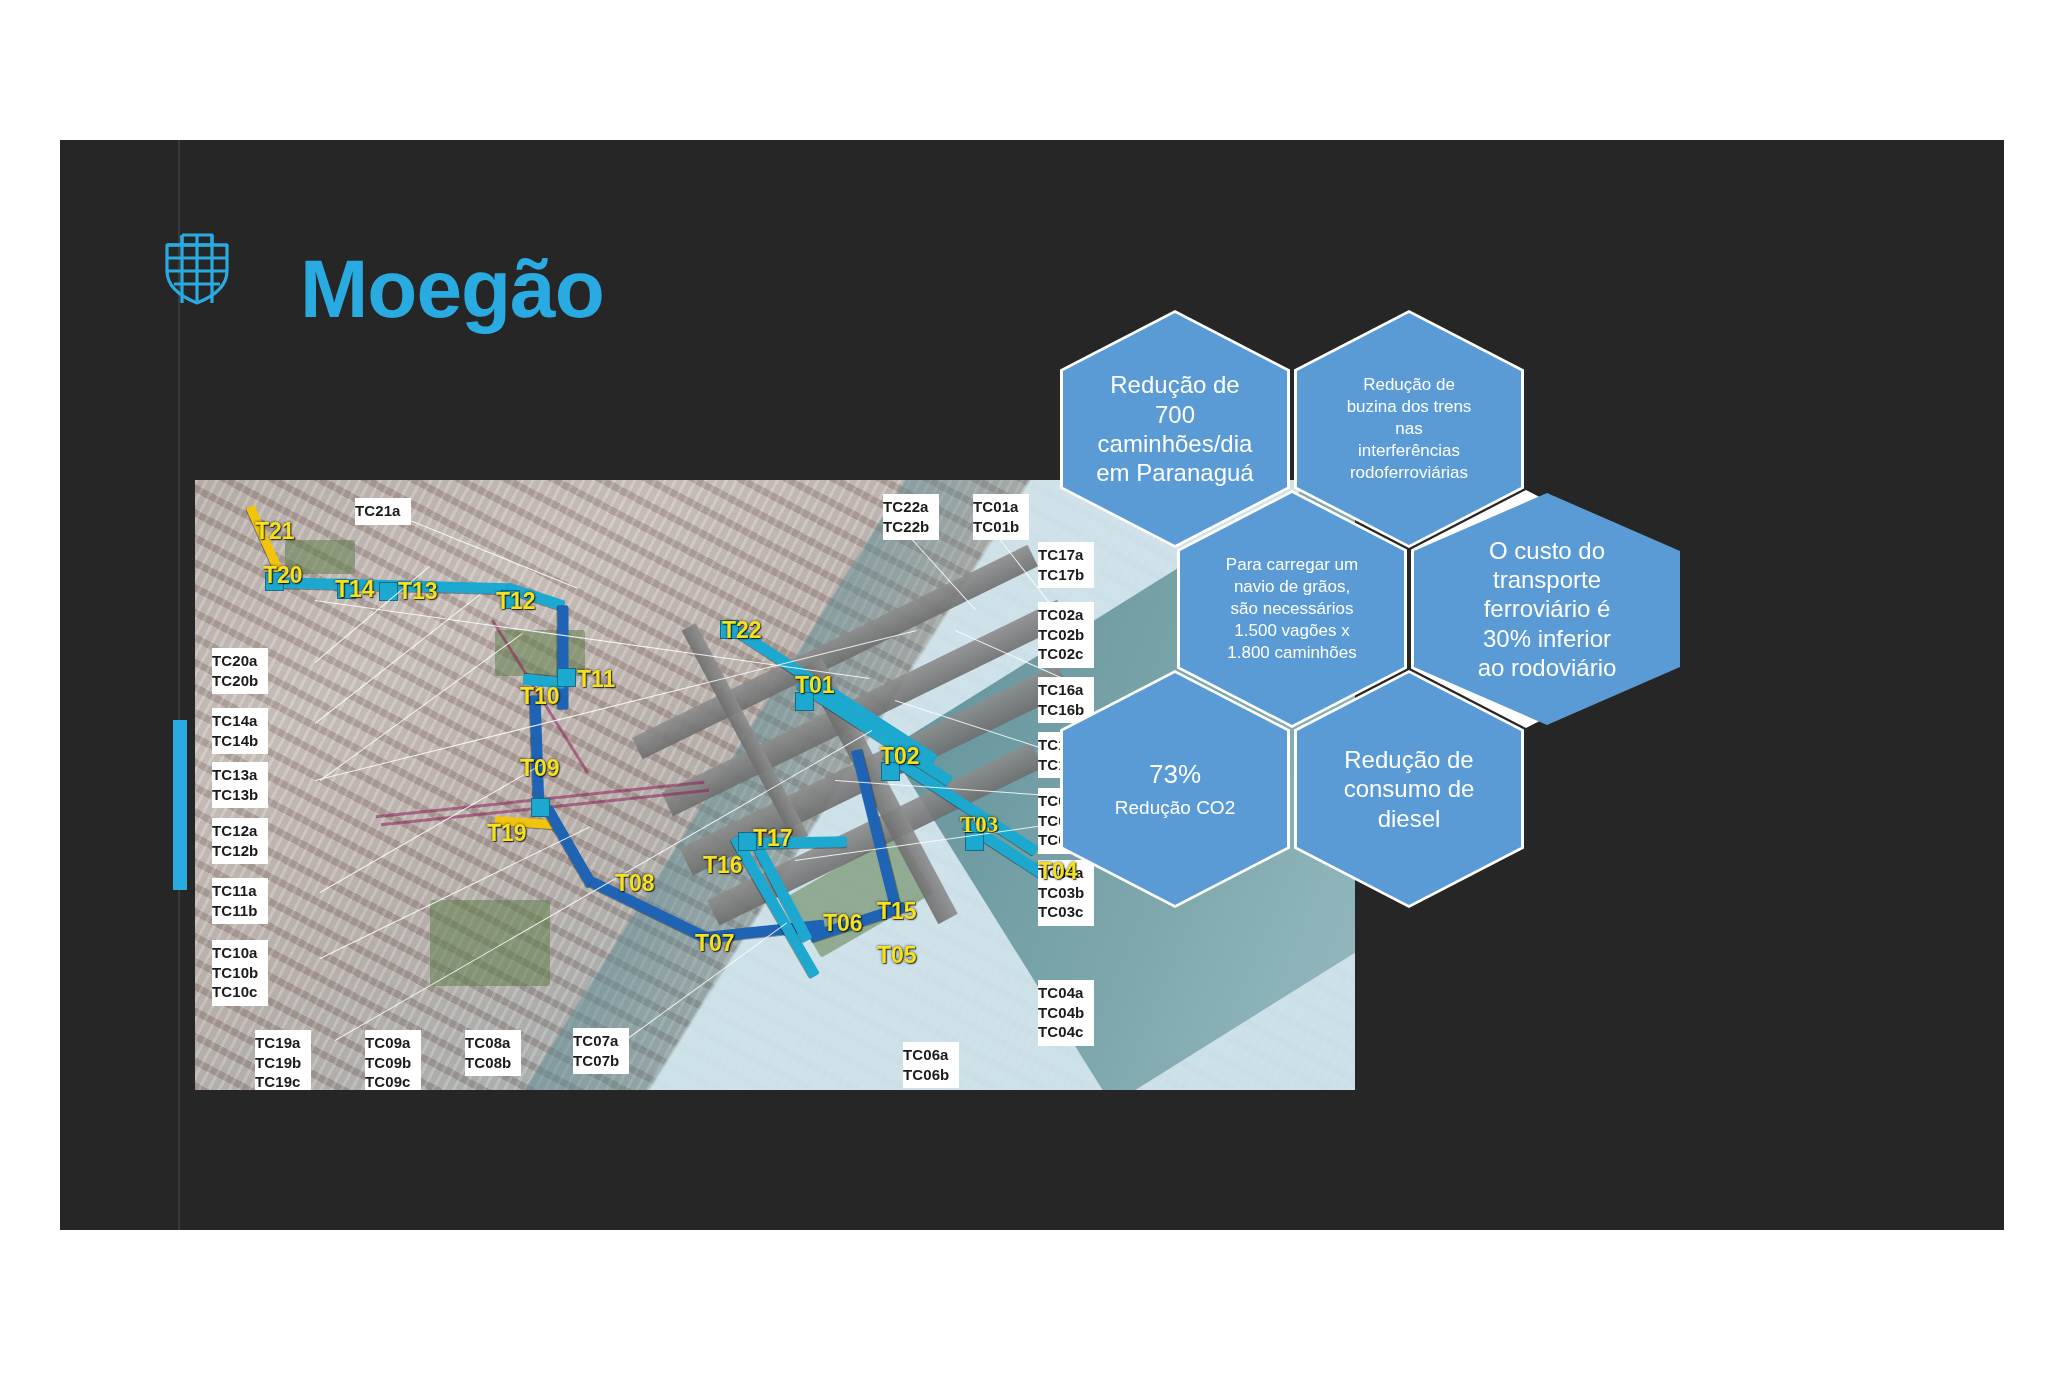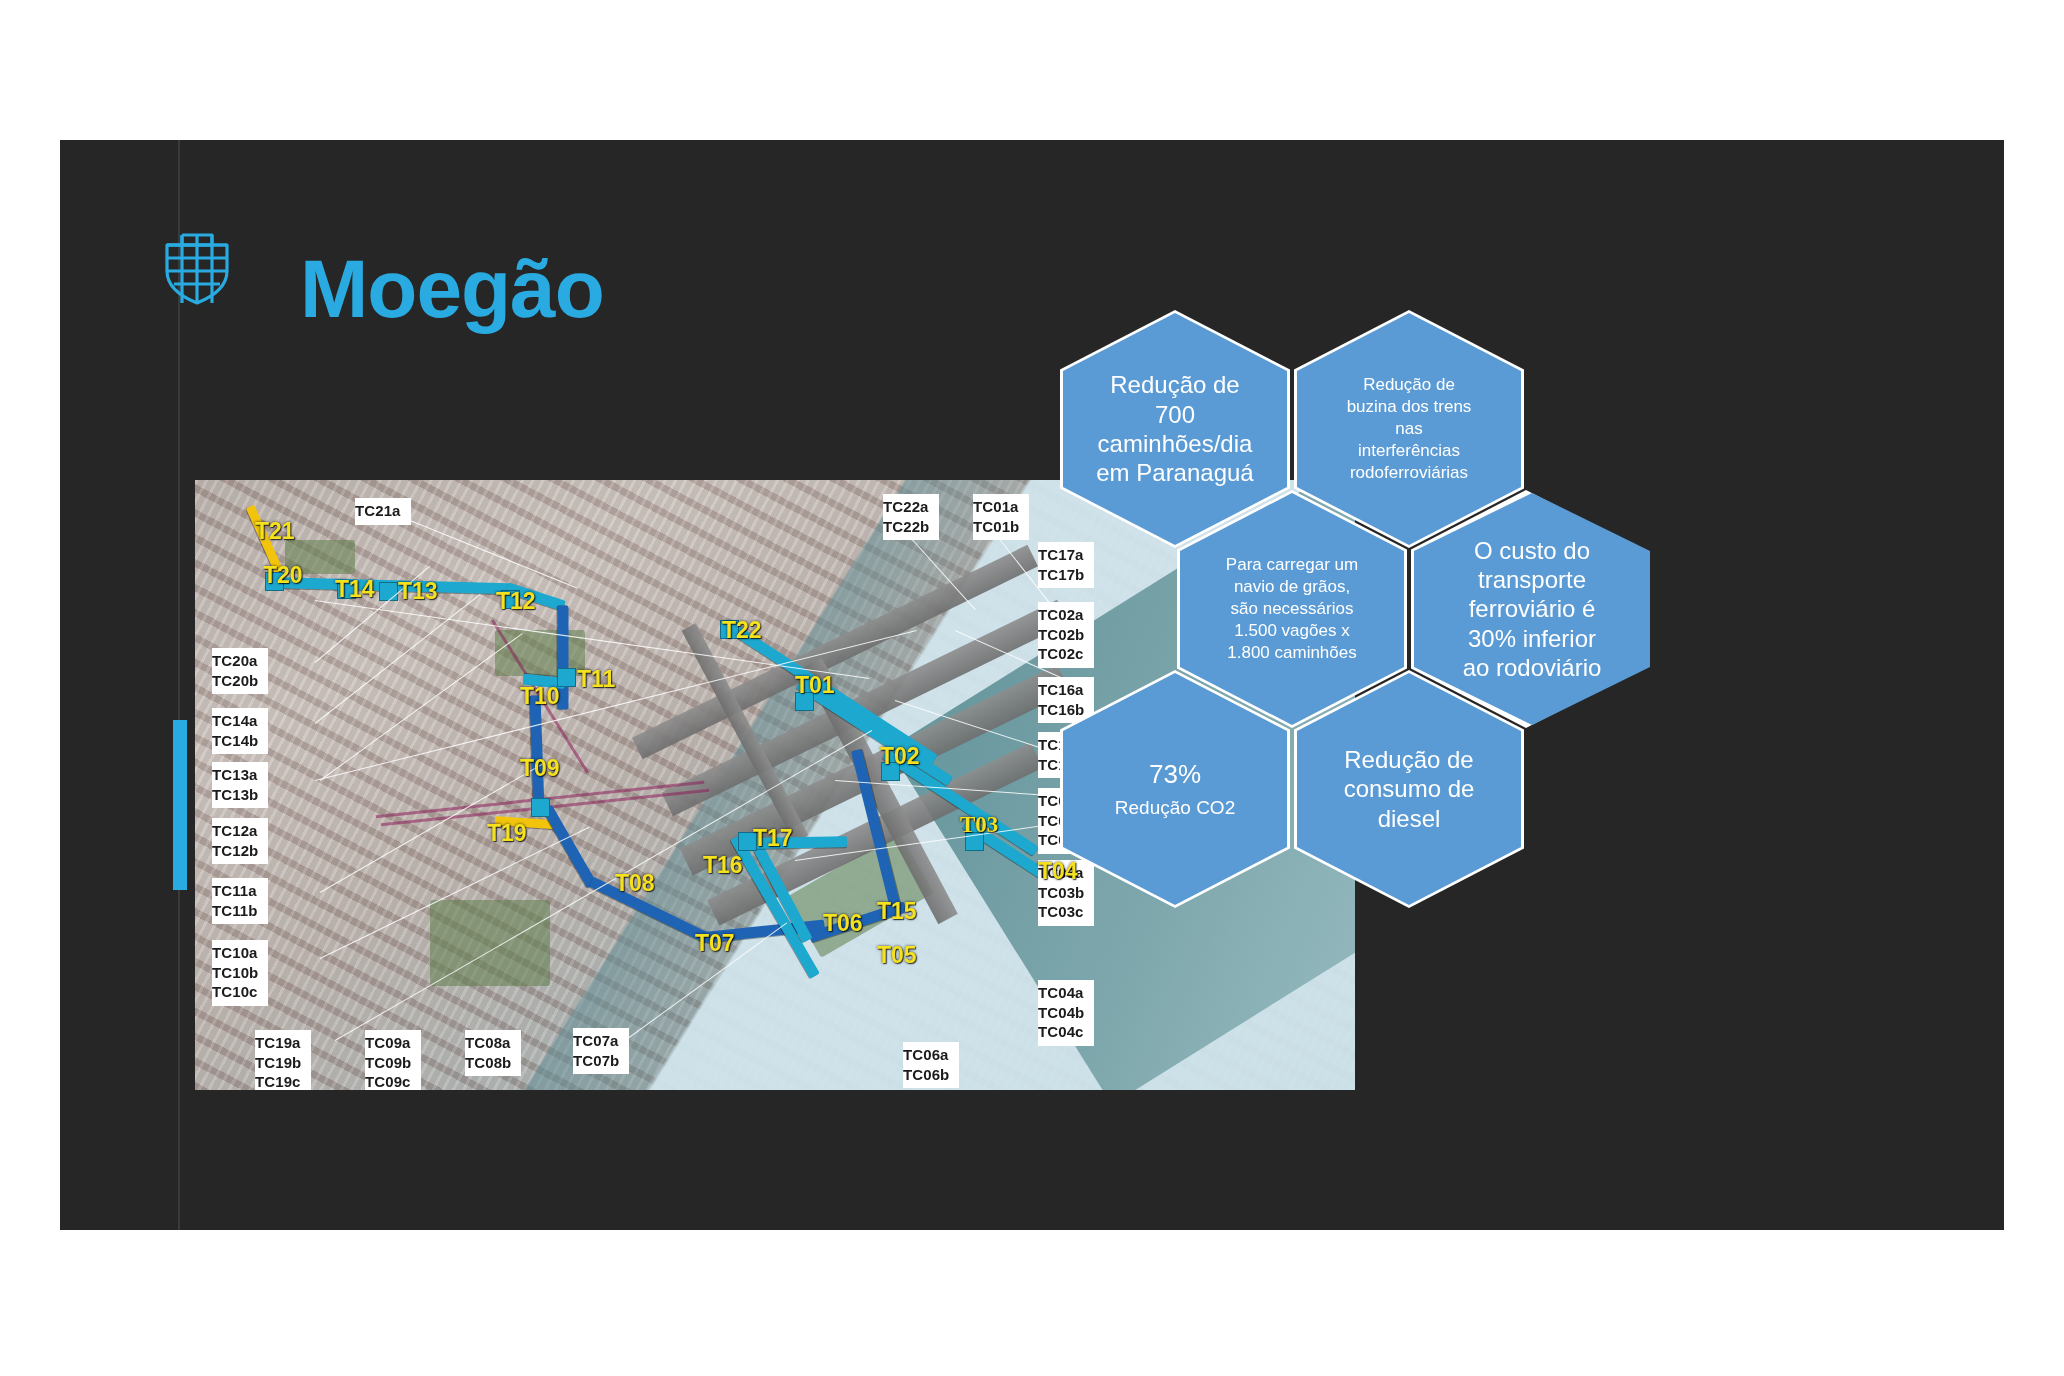--- a/index.html
+++ b/index.html
@@ -176,21 +176,21 @@
   .hex-outline {
     position: absolute;
     background: #ffffff;
     clip-path: polygon(50% 0%, 100% 25%, 100% 75%, 50% 100%, 0% 75%, 0% 25%);
   }
   .hex span { display: block; white-space: pre-line; }
 
   .h1 { width: 224px; height: 232px; }
   .h2 { width: 224px; height: 232px; }
   .h3 { width: 224px; height: 232px; }
-  .h4 { width: 236px; height: 232px; justify-content: center; }
+  .h4 { width: 266px; height: 232px; justify-content: center; }
   .h5 { width: 224px; height: 232px; }
   .h6 { width: 224px; height: 232px; }
 
   .big   { font-size: 24px; line-height: 1.22; }
   .small { font-size: 17px; line-height: 1.30; }
   .pct   { font-size: 26px; line-height: 1.5; }
   .pct .sub { font-size: 19px; }
 </style>
 </head>
 <body>

